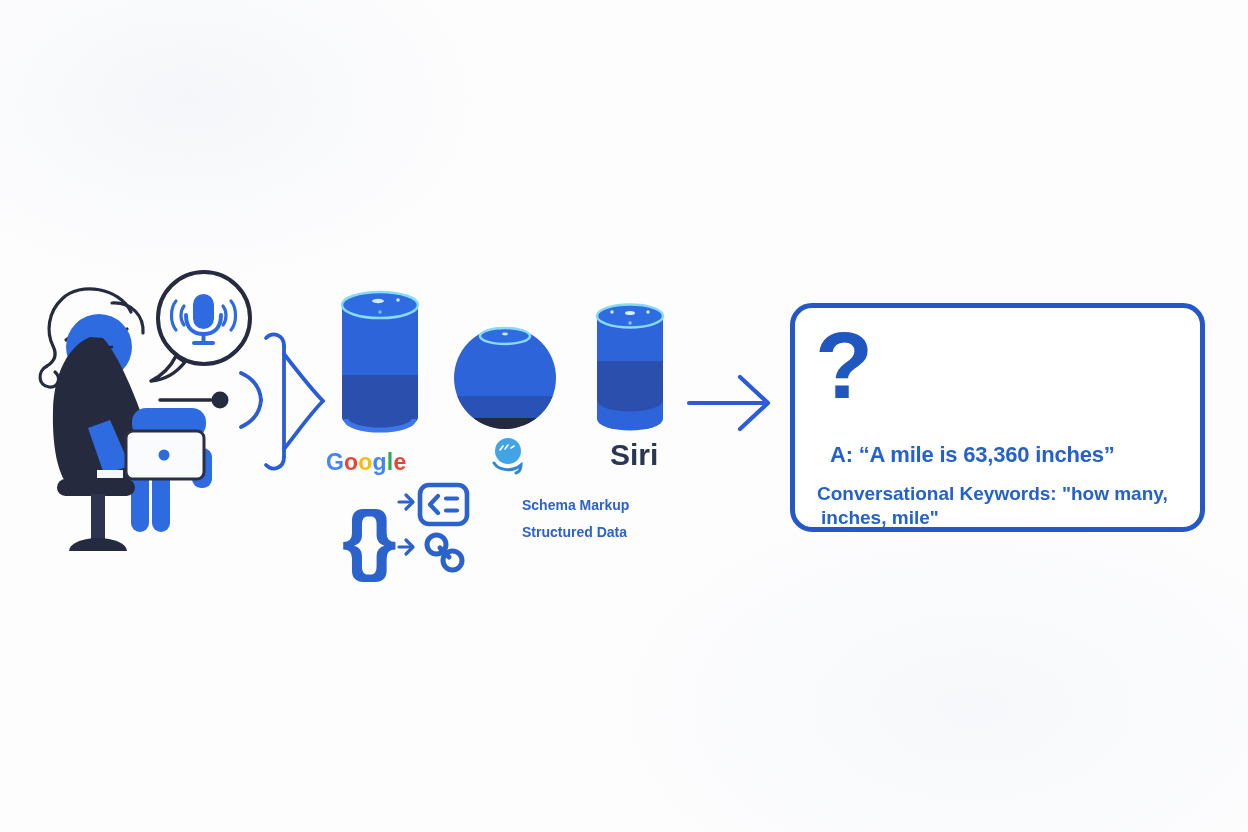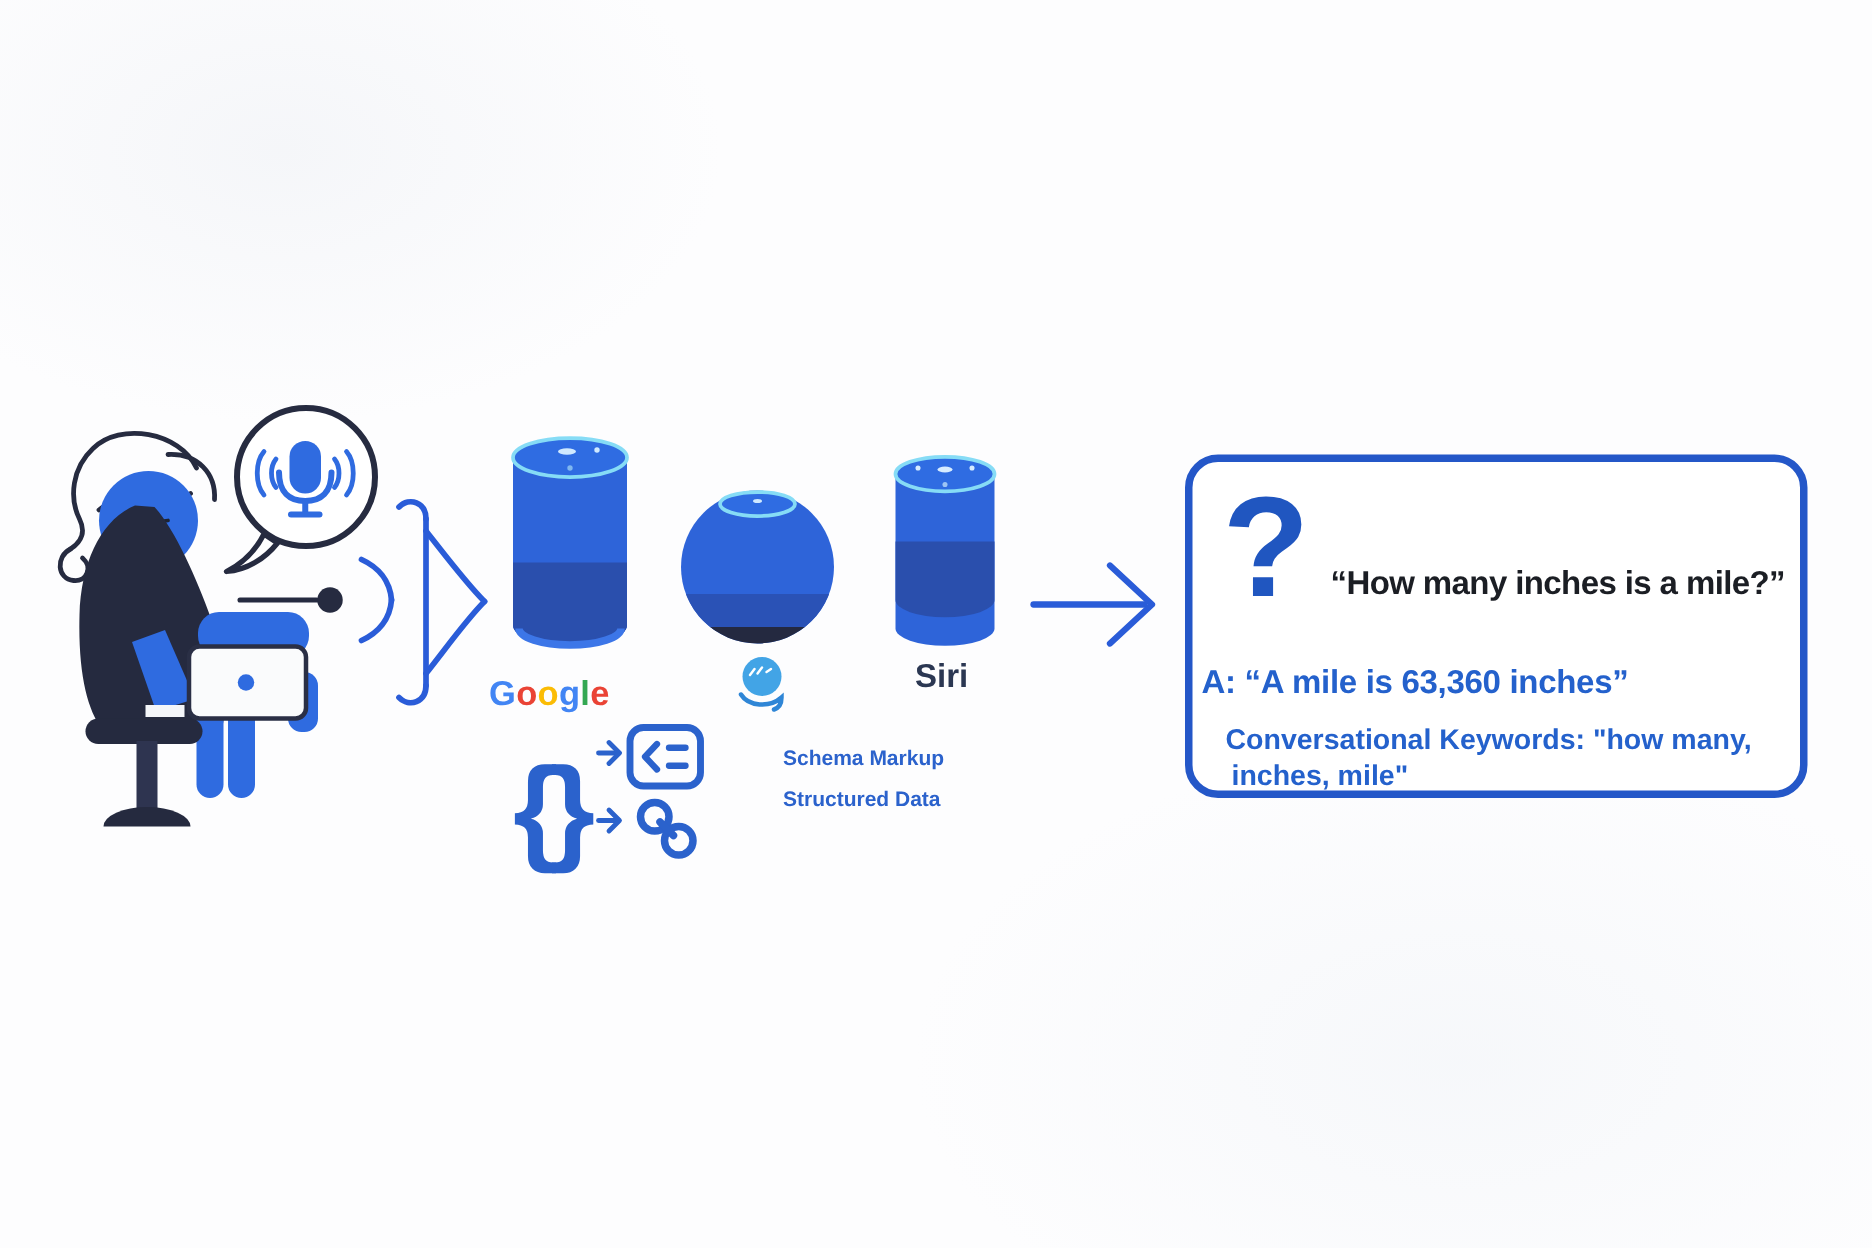--- a/index.html
+++ b/index.html
@@ -19,21 +19,21 @@
   .abs{position:absolute;}
   svg{display:block;}
 
   
   .google-label{
     left:326px;top:437px;
     font-size:23px;font-weight:700;letter-spacing:0.2px;margin-top:12px;
   }
   .siri-label{
     left:610px;top:438px;
-    font-size:22px;font-weight:600;color:#2b3752;
+    font-size:30px;font-weight:600;color:#2b3752;
   }
   .gc0{color:#4285F4}.gc1{color:#EA4335}.gc2{color:#FBBC05}
   .gc3{color:#4285F4}.gc4{color:#34A853}.gc5{color:#EA4335}
 
   
   .schema-caption{
     left:522px;top:492px;
     font-size:14px;font-weight:700;color:#2b62cc;line-height:27px;
   }
 
@@ -49,21 +49,21 @@
   .qmark{
     left:20px;top:8px;
     font-size:95px;font-weight:800;color:#2056c0;line-height:1.05;
   }
   .question-text{
     left:92px;top:68px;
     font-size:22px;font-weight:700;color:#1b1e24;
     letter-spacing:-0.4px;white-space:nowrap;
   }
   .answer-text{
-    left:6px;top:134px;
+    left:35px;top:134px;
     font-size:22px;font-weight:700;color:#2461cc;
     letter-spacing:-0.2px;white-space:nowrap;
   }
   .keywords-text{
     left:22px;top:174px;
     font-size:19px;font-weight:700;color:#2461cc;line-height:24px;
   }
   .keywords-text .line2{margin-left:4px;}
 </style>
 </head>
@@ -222,21 +222,20 @@
 
   <div class="abs siri-label">Siri</div>
 
   <div class="abs schema-caption">
     <div>Schema Markup</div>
     <div>Structured Data</div>
   </div>
 
   <div class="abs answer-box">
     <div class="abs qmark">?</div>
-    <div class="abs question-text">“How many inches is a mile?”</div>
     <div class="abs answer-text">A: “A mile is 63,360 inches”</div>
     <div class="abs keywords-text">
       <div class="line1">Conversational Keywords: "how many,</div>
       <div class="line2">inches, mile"</div>
     </div>
   </div>
 
 </div>
 
 </body></html>

